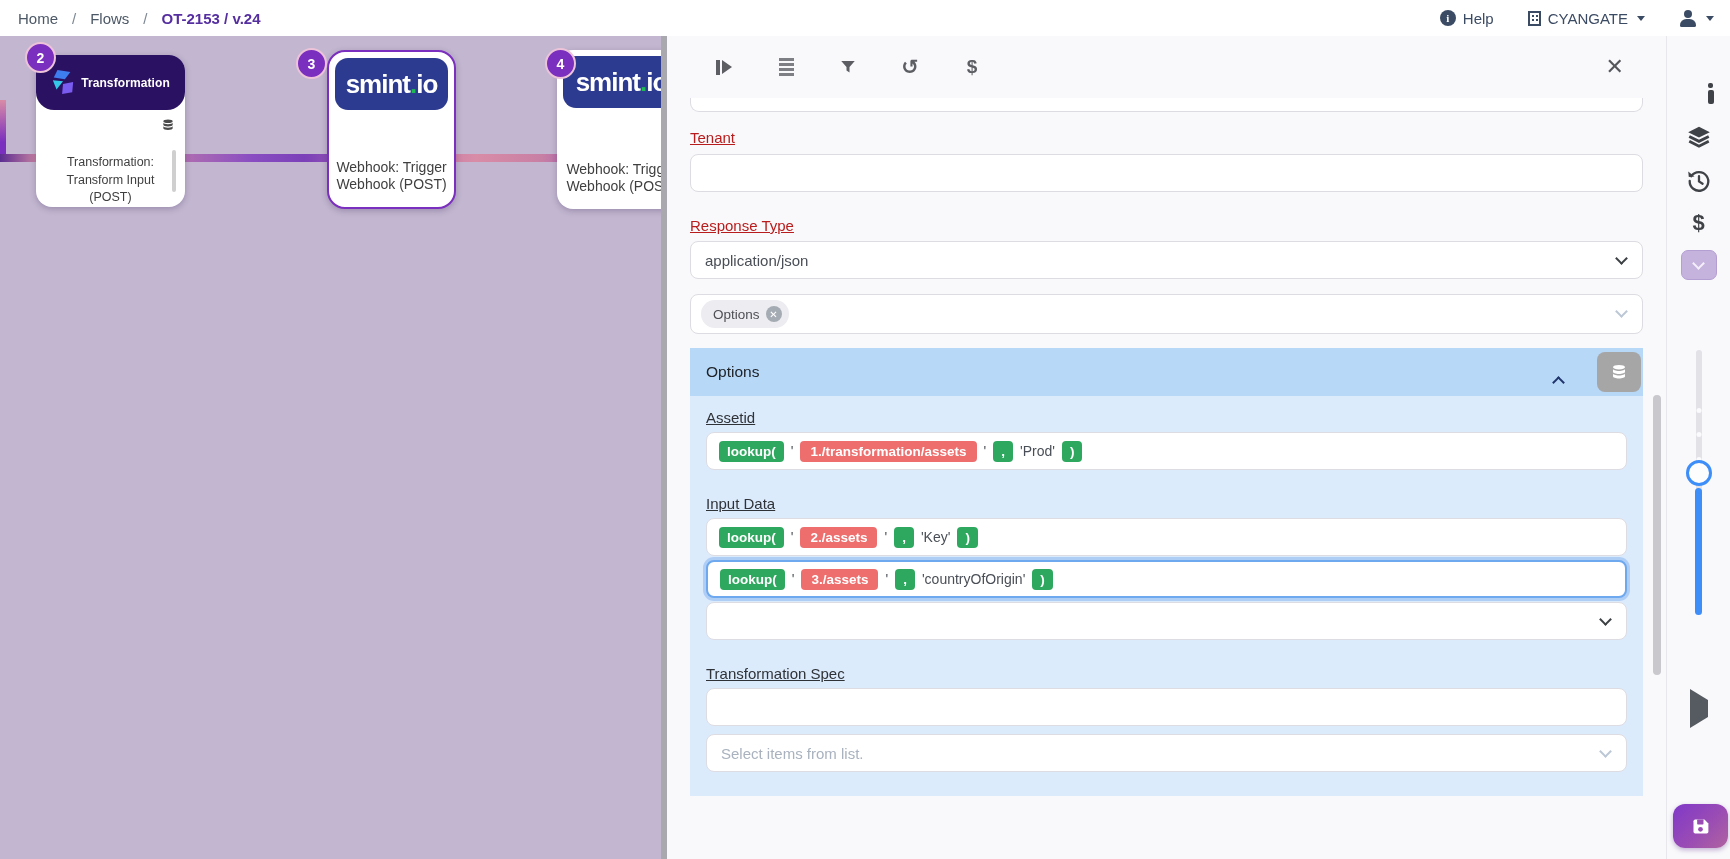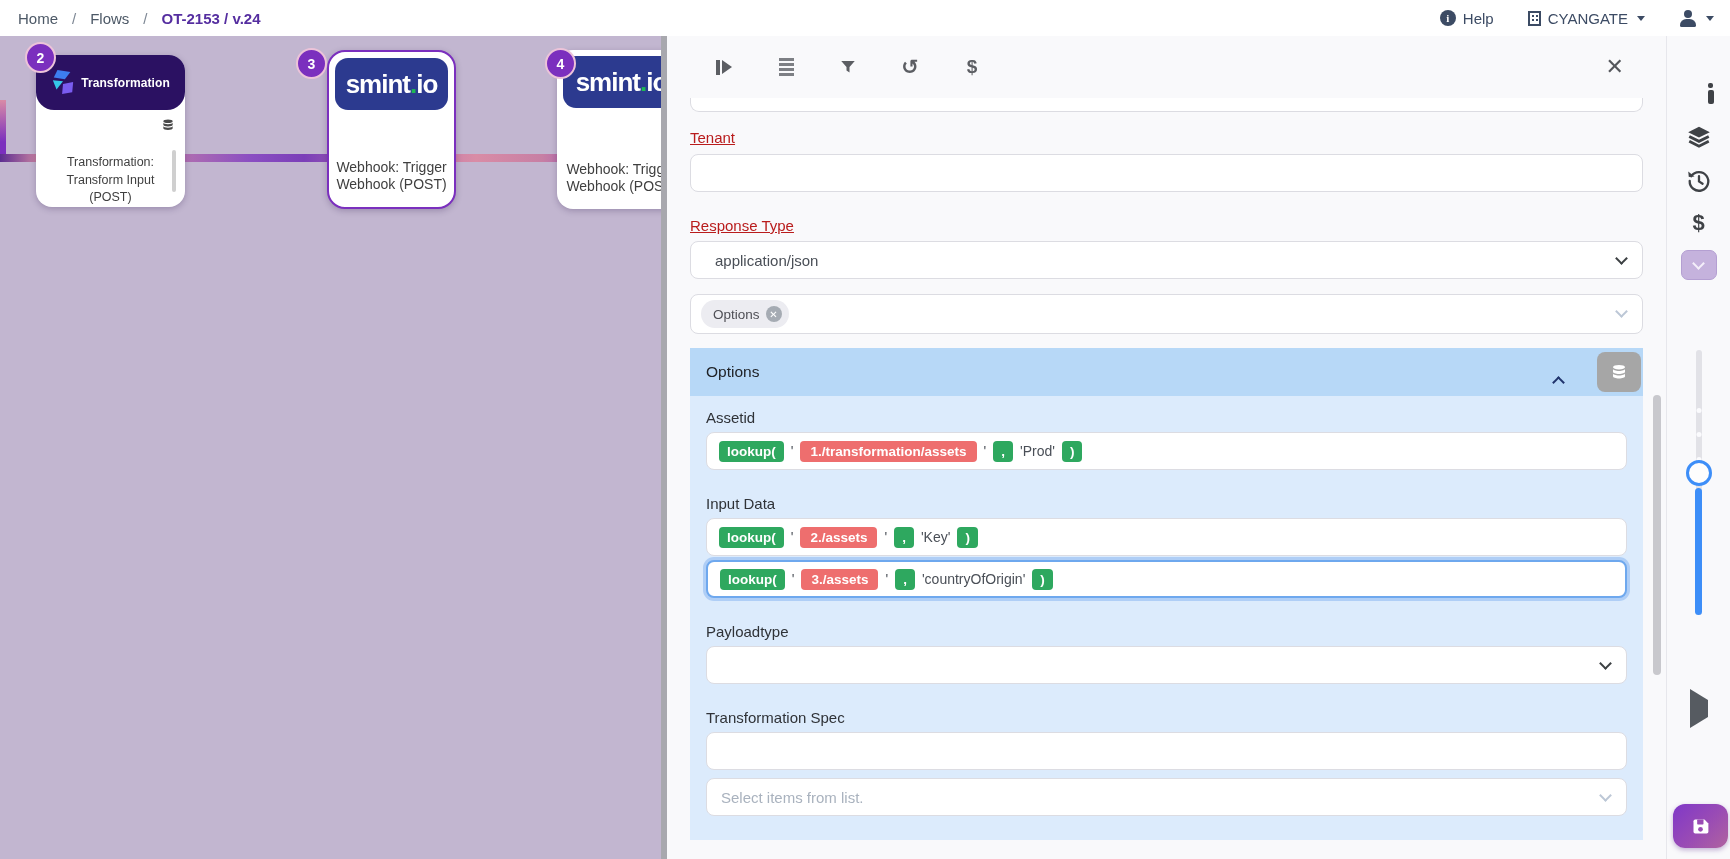--- a/index.html
+++ b/index.html
@@ -60,36 +60,36 @@
   .icon-undo { font-family:"DejaVu Sans", sans-serif; font-size:21px; font-weight:700; color:#5c5e63; }
   .icon-dollar { font-size:19px; font-weight:600; color:#5c5e63; }
   .panel-close { position:absolute; right:42px; top:18px; font-size:22px; color:#55575c; font-weight:700; cursor:pointer; font-family:"DejaVu Sans", sans-serif; }
 
   .panel-scroll { padding:0 23px; }
   .cutoff-field { height:14px; border:1px solid #dcdce2; border-top:none; border-radius:0 0 9px 9px; background:#fff; }
 
   .fld-label { margin-top:16px; font-size:15px; color:#b91c1c; line-height:20px;text-decoration:underline; }
   .lbl-mt { margin-top:24px; }
   .txt-input { margin-top:6px; height:38px; width:100%; background:#fff; border:1px solid #dcdce2; border-radius:8px; font-size:15px; color:#4a4f57; padding:0 14px; outline:none; font-family:"Liberation Sans", sans-serif; }
-  .select-box { position:relative; margin-top:5px; height:38px; background:#fff; border:1px solid #dcdce2; border-radius:8px; display:flex; align-items:center; padding:0 24px; font-size:15px; color:#4a4f57; cursor:pointer; }
+  .select-box { position:relative; margin-top:5px; height:38px; background:#fff; border:1px solid #dcdce2; border-radius:8px; display:flex; align-items:center; padding:0 14px; font-size:15px; color:#4a4f57; cursor:pointer; }
   .chev { width:9px; height:9px; border-right:2.5px solid #3c4043; border-bottom:2.5px solid #3c4043; transform:rotate(45deg); position:absolute; right:16px; top:12px; }
   .chev.light { border-color:#bcc7d6; }
   .chev.up { transform:rotate(-135deg); border-color:#20346d; top:16px; }
 
   .multiselect { position:relative; margin-top:15px; height:40px; background:#fff; border:1px solid #dcdce2; border-radius:8px; display:flex; align-items:center; padding:0 10px; }
   .chip { display:flex; align-items:center; gap:6px; height:28px; background:#ececf1; border-radius:14px; padding:0 7px 0 12px; font-size:13.5px; color:#4e4e55; }
   .chip-x { width:16px; height:16px; border-radius:50%; background:#a5abb3; color:#fff; font-size:10px; display:flex; align-items:center; justify-content:center; cursor:pointer; }
 
   
   .options-section { margin-top:14px; }
   .options-header { position:relative; height:48px; background:#b7d8f7; display:flex; align-items:center; padding:0 16px; font-size:15.5px; color:#202328; }
   .options-header .chev-wrap { position:absolute; right:76px; top:14px; width:20px; height:20px; cursor:pointer; }
   .db-btn { position:absolute; right:2px; top:4px; width:44px; height:40px; background:#a6a6a6; border-radius:8px; display:flex; align-items:center; justify-content:center; cursor:pointer; }
   .options-body { background:#dcebfc; padding:12px 16px 24px 16px; }
-  .opt-label { font-size:15px; color:#2f3237; line-height:20px; }
+  .opt-label { font-size:15px; color:#2f3237; line-height:20px;text-decoration:underline; }
   .token-field { margin-top:4px; height:38px; background:#fff; border:1px solid #dcdce2; border-radius:8px; display:flex; align-items:center; gap:7px; padding:0 12px; font-size:13.5px; }
   .token-field.focused { border:2px solid #6ea8ee; box-shadow:0 0 0 3px rgba(120,170,240,.45); }
   .tok { white-space:nowrap; }
   .tok-func { background:#2ea85f; color:#fff; border-radius:4px; padding:3px 8px; font-weight:600; }
   .tok-path { background:#ee6e6e; color:#fff; border-radius:4px; padding:3px 10px; font-weight:600; }
   .tok-plain { color:#4a4f57; font-size:14px; }
   .opt-select { position:relative; margin-top:4px; height:38px; background:#fff; border:1px solid #dcdce2; border-radius:8px; cursor:pointer; }
   .opt-input { margin-top:4px; height:38px; width:100%; background:#fff; border:1px solid #dcdce2; border-radius:8px; padding:0 14px; font-size:15px; color:#4a4f57; outline:none; font-family:"Liberation Sans", sans-serif; }
   .opt-multiselect { position:relative; margin-top:8px; height:38px; background:#fff; border:1px solid #dcdce2; border-radius:8px; display:flex; align-items:center; padding:0 14px; font-size:15px; color:#a9b2be; }
 
@@ -284,21 +284,20 @@
         <div class="token-field focused">
             <span class="tok tok-func">lookup(</span>
             <span class="tok tok-plain">'</span>
             <span class="tok tok-path">3./assets</span>
             <span class="tok tok-plain">'</span>
             <span class="tok tok-func">,</span>
             <span class="tok tok-plain">'countryOfOrigin'</span>
             <span class="tok tok-func">)</span>
           </div>
 
-        <div class="opt-label lbl-mt">Payloadtype</div>
         <div class="opt-select">
           <span class="chev"></span>
         </div>
 
         <div class="opt-label lbl-mt">Transformation Spec</div>
         <input class="opt-input" type="text" value="" style="">
 
         <div class="opt-multiselect">
           <span>Select items from list.</span>
           <span class="chev light"></span>

